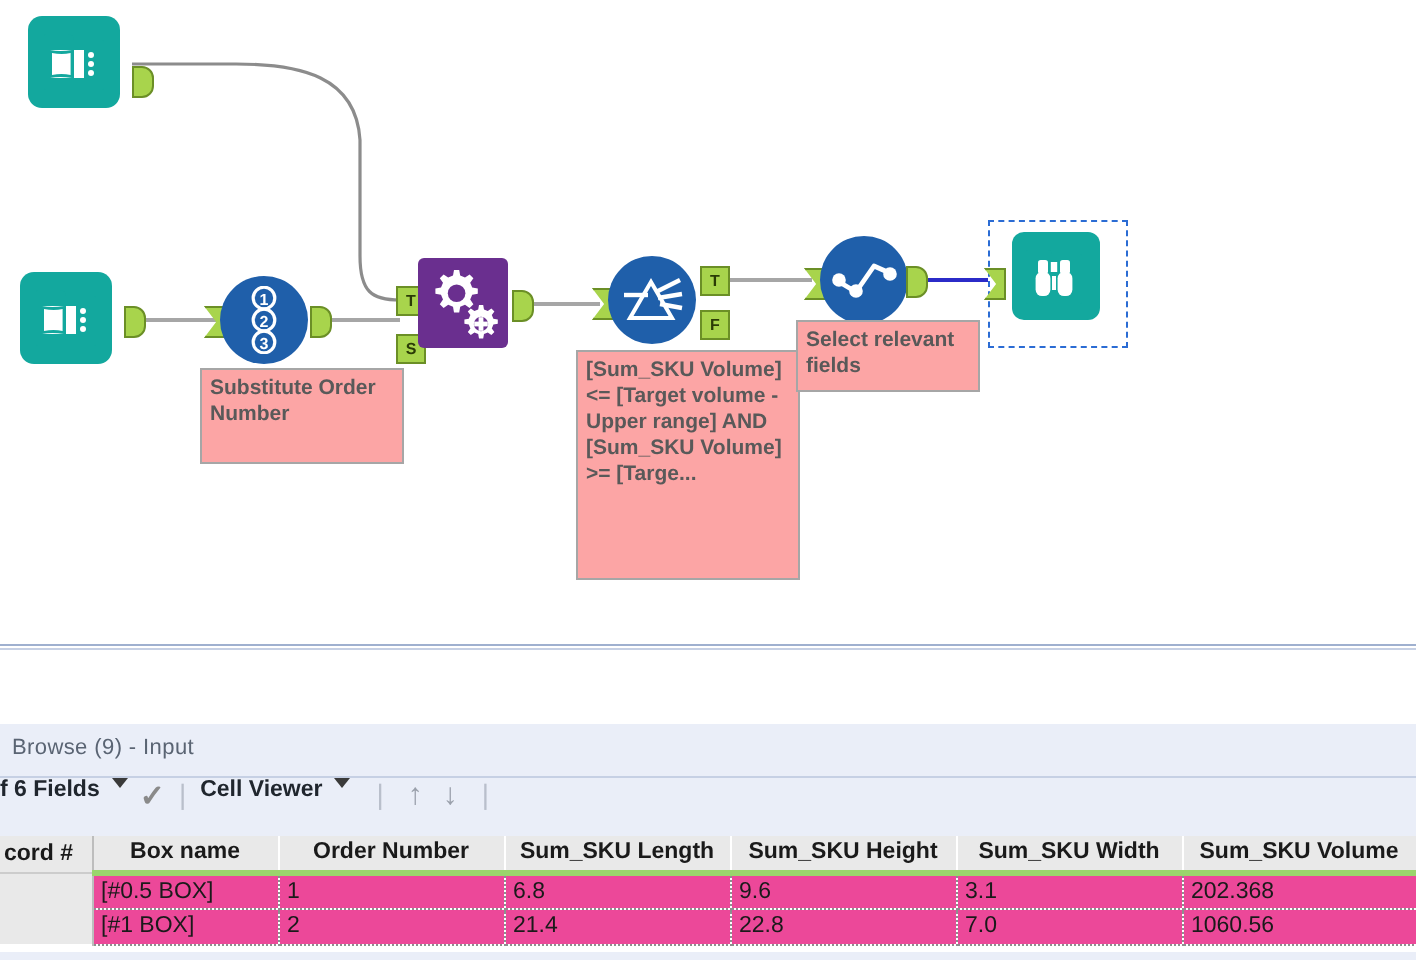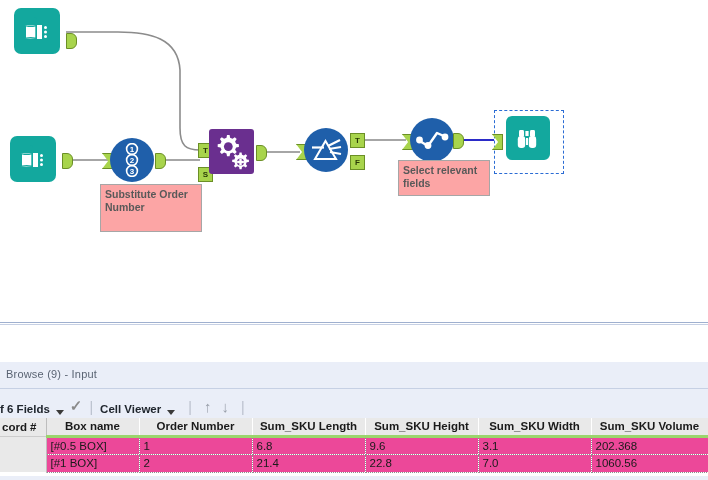--- a/index.html
+++ b/index.html
@@ -98,21 +98,21 @@
   #panel-tab {
     position: absolute; left: 6px; top: 6px;
     font-size: 11px; color: #5a6473;
     letter-spacing: .2px;
     font-family: "Liberation Sans", sans-serif;
     white-space: nowrap;
   }
   #panel-toolbar {
     position: absolute; left: 0; top: 27px; width: 708px; height: 26px;
     background: #eaeef8;
-    display: flex; align-items: flex-end;
+    display: flex; align-items: flex-start;
     font-size: 11.5px; color: #20262e;
     font-family: "Liberation Sans", sans-serif;
     white-space: nowrap;
   }
   #panel-toolbar .tb-txt { font-weight: 600; }
   #panel-toolbar .caret {
     display: inline-block;
     width: 0; height: 0;
     border-left: 4px solid transparent;
     border-right: 4px solid transparent;
@@ -268,20 +268,21 @@
           <line x1="3" y1="12.5" x2="15" y2="12.5" stroke="#ffffff" stroke-width="2.2"></line>
           <line x1="19" y1="11" x2="31" y2="5" stroke="#ffffff" stroke-width="2.2"></line>
           <line x1="20" y1="14" x2="32" y2="12" stroke="#ffffff" stroke-width="2.2"></line>
           <line x1="21" y1="17" x2="32" y2="19" stroke="#ffffff" stroke-width="2.2"></line>
         </svg>
       </div>
       <div class="anchor-lbl" style="left:50px; top:5px;">T</div>
       <div class="anchor-lbl" style="left:50px; top:27px;">F</div>
     </div>
 
+    <div class="annot" style="left:288px; top:175px; width:112px; height:115px;">[Sum_SKU Volume] &lt;= [Target volume - Upper range] AND [Sum_SKU Volume] &gt;= [Targe...</div>
 
     <div class="tool" style="left:406px; top:118px;">
       <div class="anchor in" style="left:-4px; top:16px;"></div>
       <div class="tool-icon circle" style="left:4px; top:0;">
         <svg width="34" height="22" viewBox="0 0 34 22">
           <path d="M3 11 L13 17 L22 4 L31 8" fill="none" stroke="#ffffff" stroke-width="2.4" stroke-linejoin="round" stroke-linecap="round"></path>
           <circle cx="4.5" cy="11" r="3.4" fill="#ffffff"></circle>
           <circle cx="13" cy="16.5" r="3.4" fill="#ffffff"></circle>
           <circle cx="30" cy="8" r="3.4" fill="#ffffff"></circle>
         </svg>

